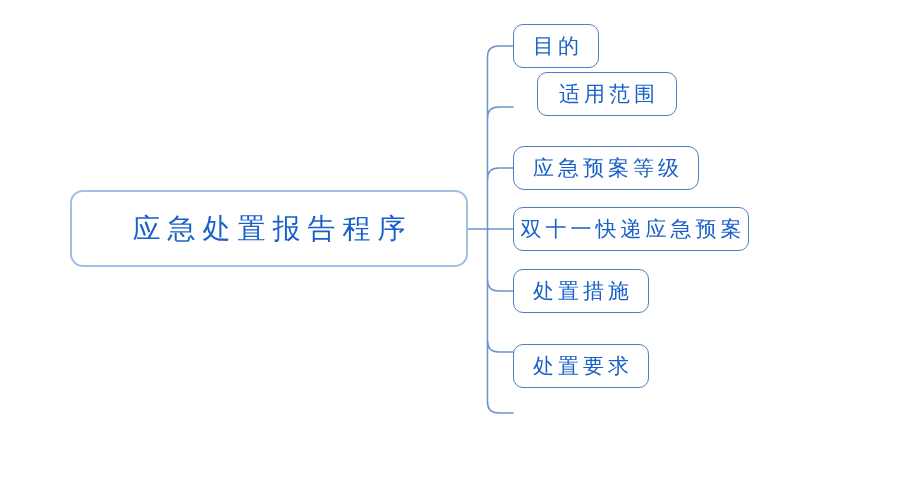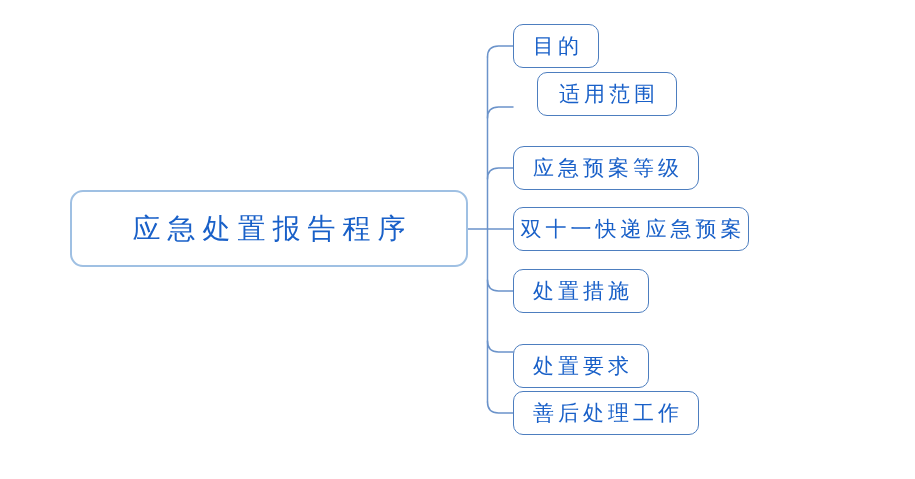--- a/index.html
+++ b/index.html
@@ -100,17 +100,14 @@
   </div>
 
   <div class="node child-node n5">
     <span>处置措施</span>
   </div>
 
   <div class="node child-node n6">
     <span>处置要求</span>
   </div>
 
-  <div class="node child-node n7">
-    <span>善后处理工作</span>
-  </div>
 
 </div>
 
 </body></html>

